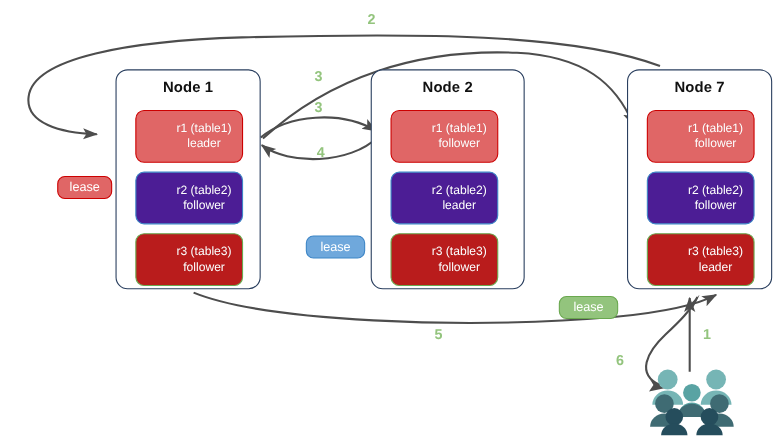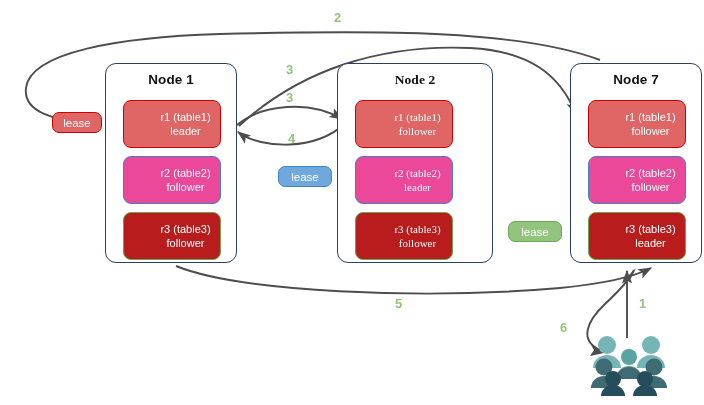--- a/index.html
+++ b/index.html
@@ -58,34 +58,35 @@
     justify-content: center;
     color: #ffffff;
     font-size: 11px;
     line-height: 14px;
     text-align: center;
     text-shadow: 0 0 1px rgba(0,0,0,0.10);
     padding-left: 27px;
   }
   .replica .l1, .replica .l2 { display: block; }
   .rep-red   { background: #e06666; border: 1.5px solid #cc0000; }
-  .rep-blue  { background: #ec4899; border: 1.5px solid #3d85c6; }
+  .rep-blue  { background: #4c1d95; border: 1.5px solid #3d85c6; }
   .rep-green { background: #b91c1c; border: 1.5px solid #6aa84f; }
 
   .lease {
     position: absolute;
     box-sizing: border-box;
     border-radius: 7px;
     display: flex;
     align-items: center;
     justify-content: center;
     color: #ffffff;
     font-size: 11.5px;
     z-index: 4;
     height: 21px;
+    margin-top: 48px;
   }
   .lease-red   { background: #e06666; border: 1.5px solid #cc0000; }
   .lease-blue  { background: #6fa8dc; border: 1.5px solid #3d85c6; }
   .lease-green { background: #93c47d; border: 1.5px solid #6aa84f; }
 
   .step-label {
     position: absolute;
     color: #93c47d;
     font-size: 13px;
     font-weight: bold;
@@ -135,21 +136,21 @@
     <div class="replica rep-blue" style="top:92px;">
       <span class="l1">r2 (table2)</span>
       <span class="l2">follower</span>
     </div>
     <div class="replica rep-green" style="top:148px;">
       <span class="l1">r3 (table3)</span>
       <span class="l2">follower</span>
     </div>
   </div>
 
-  <div class="node-box" style="left:337px; top:63px; width:156px; height:200px;font-family:Liberation Serif, serif;">
+  <div class="node-box" style="left:337px; top:63px; width:140px; height:200px;">
     <div class="node-title">Node 2</div>
     <div class="replica rep-red" style="top:36px;">
       <span class="l1">r1 (table1)</span>
       <span class="l2">follower</span>
     </div>
     <div class="replica rep-blue" style="top:92px;">
       <span class="l1">r2 (table2)</span>
       <span class="l2">leader</span>
     </div>
     <div class="replica rep-green" style="top:148px;">

